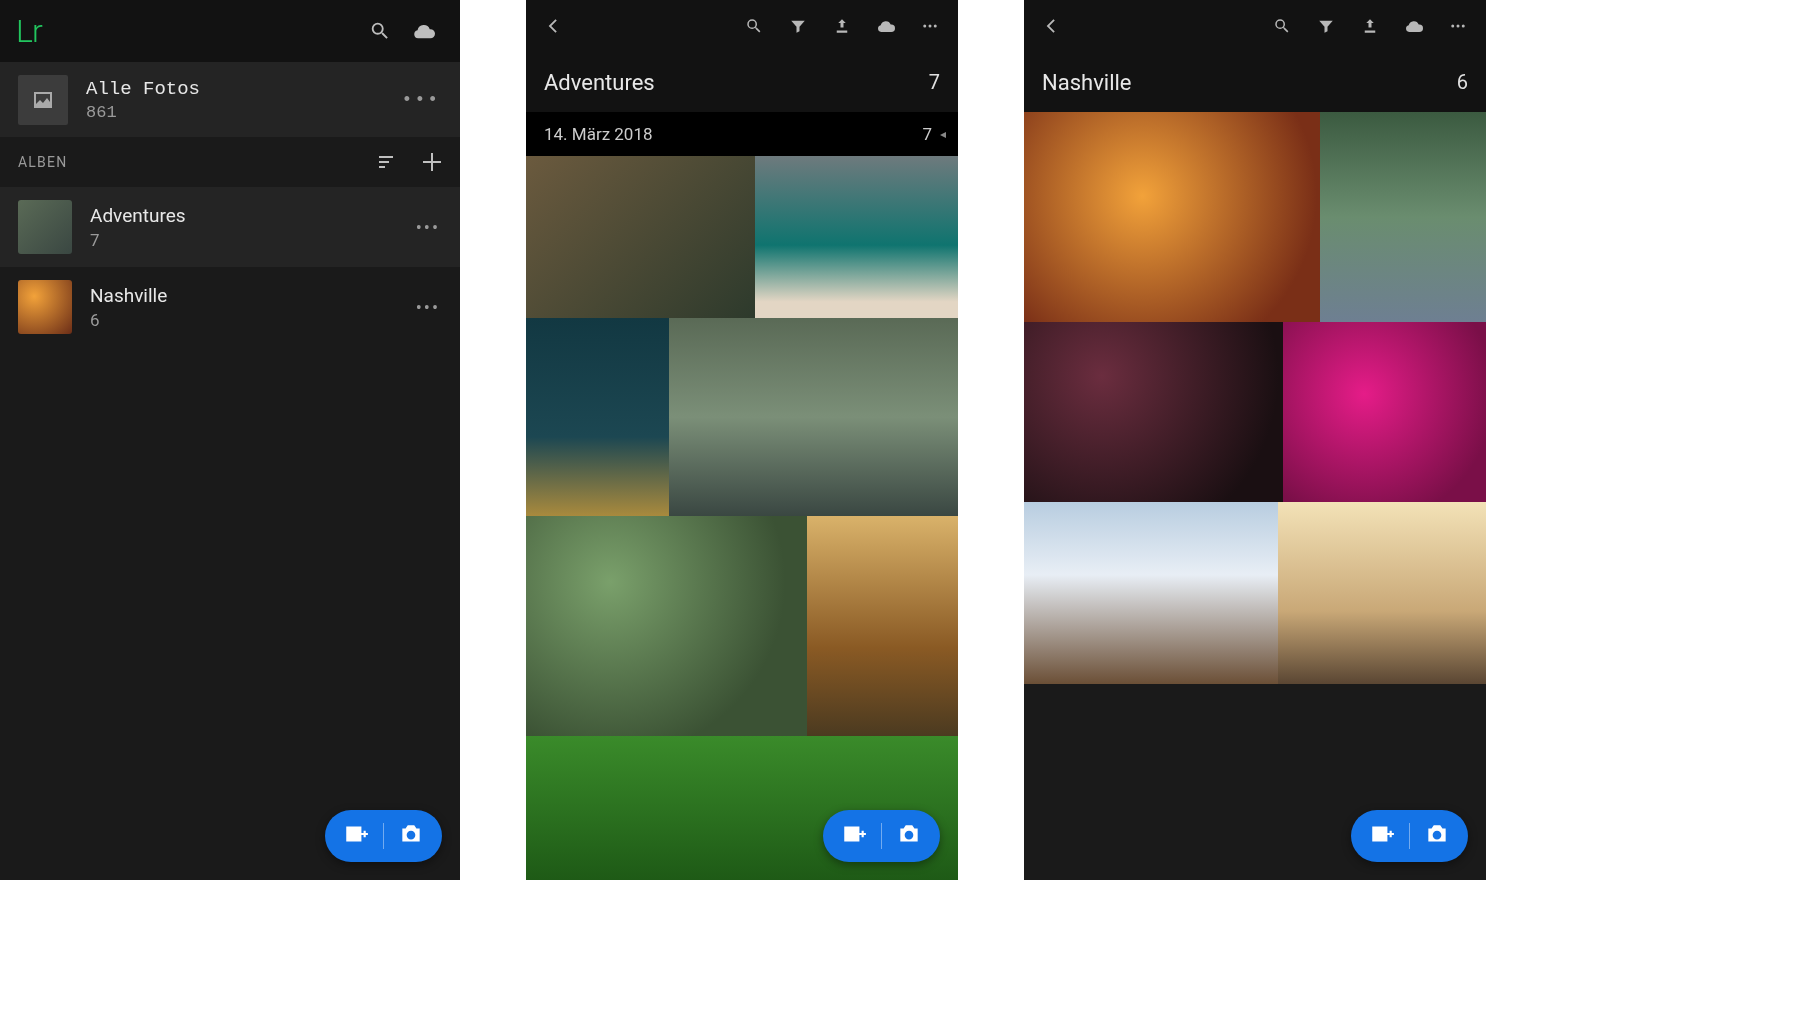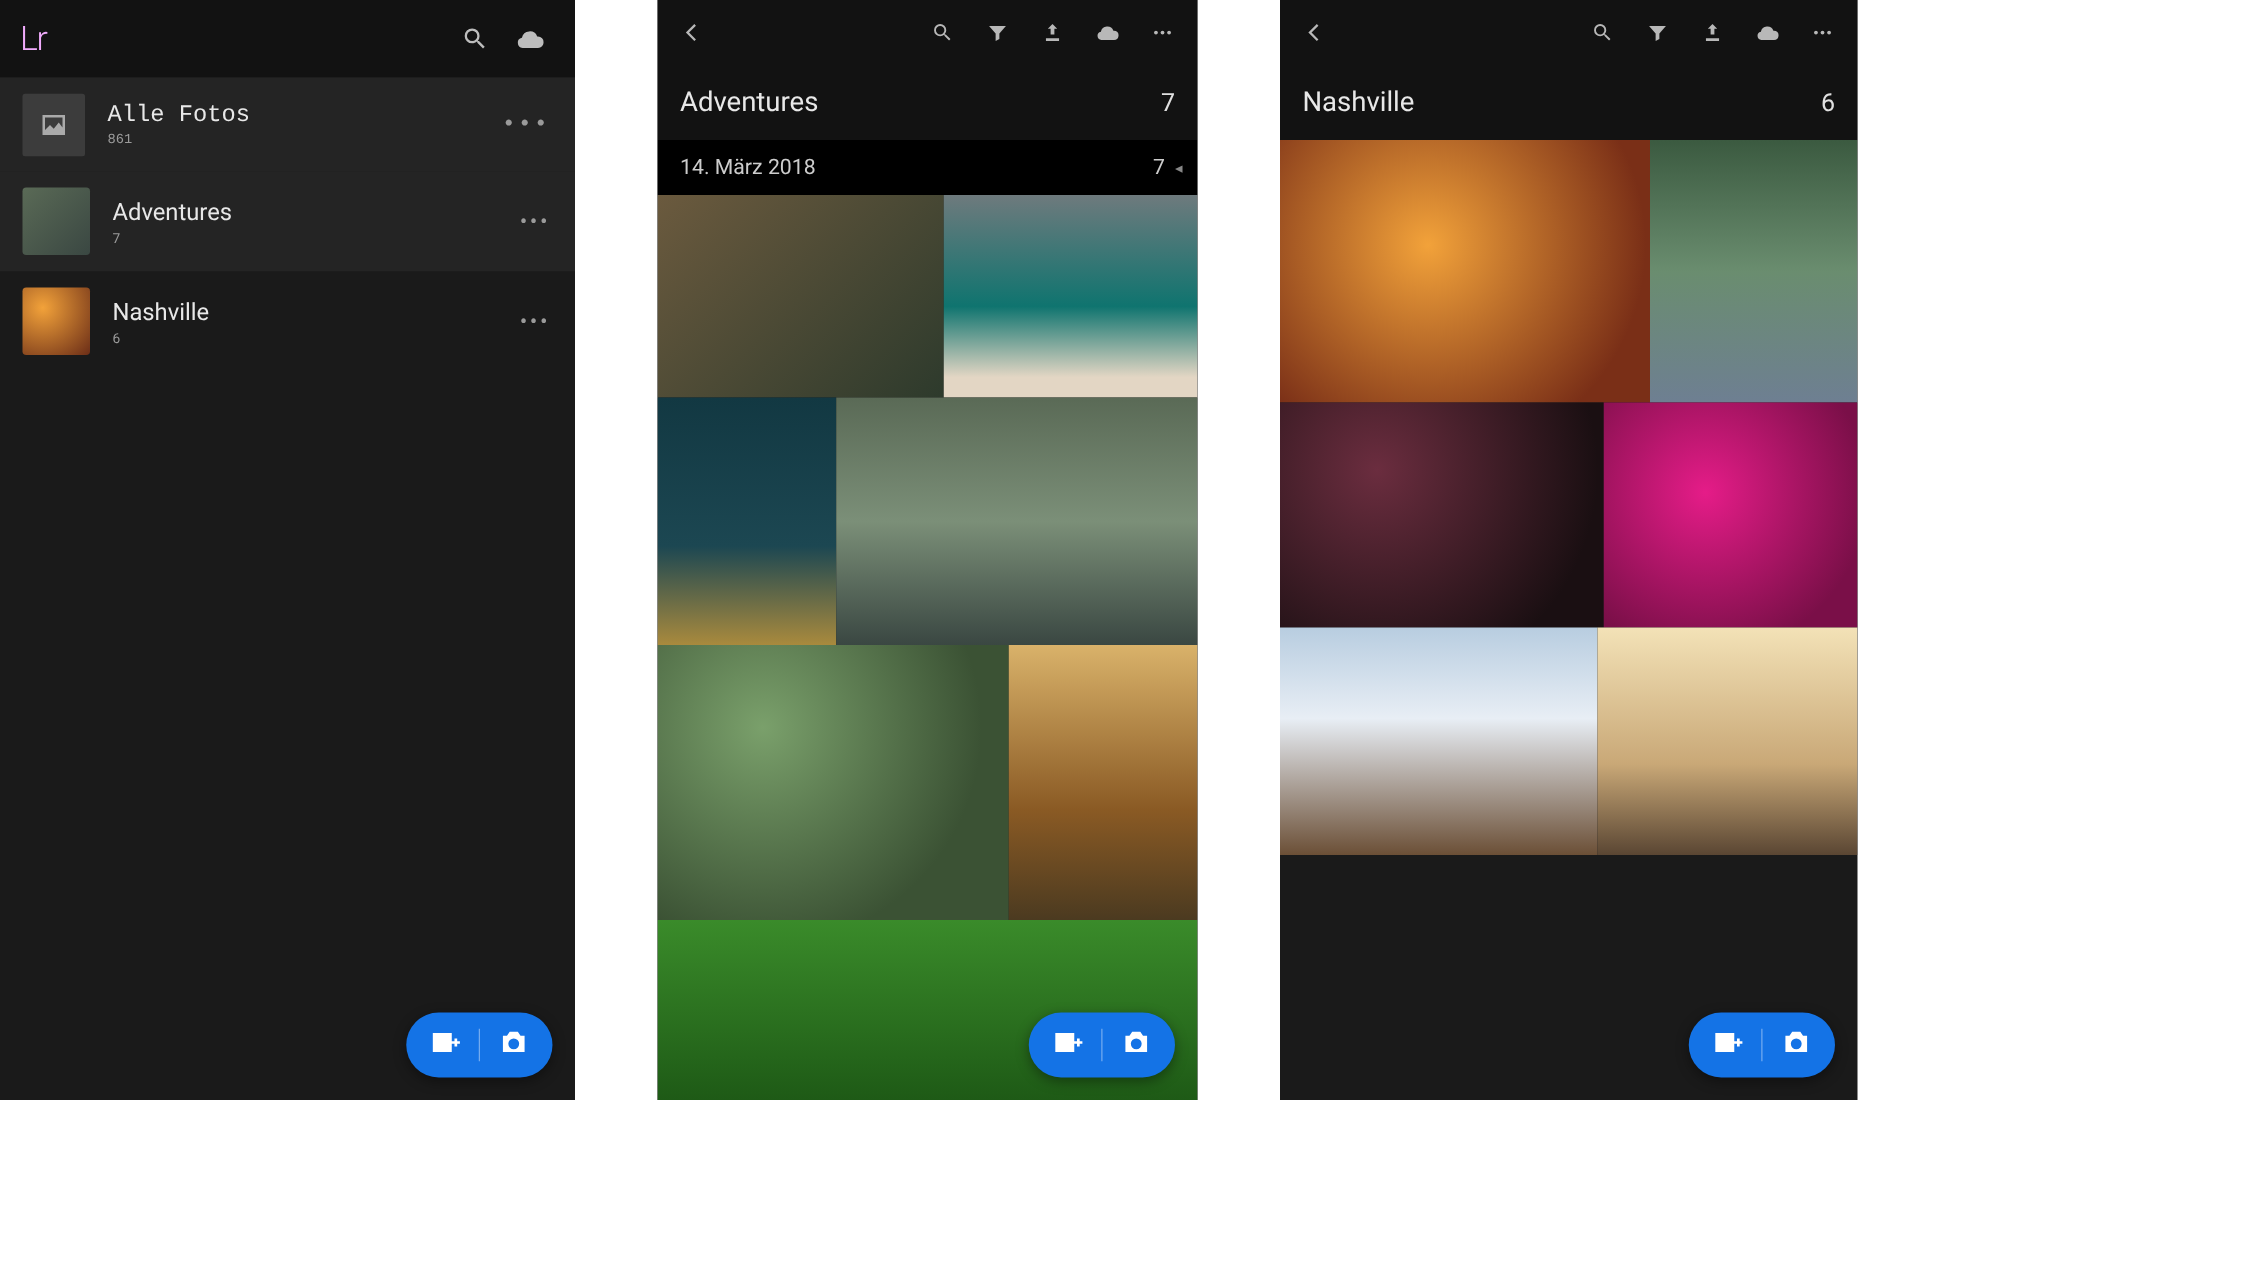--- a/index.html
+++ b/index.html
@@ -27,23 +27,23 @@
 
   
   .top-bar {
     height: 62px;
     display: flex;
     align-items: center;
     padding: 0 14px 0 8px;
     background: #121212;
   }
   .lr-logo {
-    font-size: 27px;
+    font-size: 32px;
     font-weight: 300;
-    color: #f0abfc;
+    color: #22c55e;
     letter-spacing: -1px;
     padding: 0 8px;
   }
   .spacer { flex: 1; }
   .icon-btn {
     width: 44px;
     height: 44px;
     display: inline-flex;
     align-items: center;
     justify-content: center;
@@ -67,21 +67,21 @@
     background: #3c3c3c;
     display: flex;
     align-items: center;
     justify-content: center;
     color: #aaa;
     border-radius: 2px;
   }
   .thumb-sq svg { width: 24px; height: 24px; fill: currentColor; }
   .row-text { display: flex; flex-direction: column; gap: 3px; }
   .row-title { font-size: 19px; color: #e8e8e8; }
-  .row-sub { font-size: 11px; color: #9a9a9a; }
+  .row-sub { font-size: 17px; color: #9a9a9a; }
   .more-btn { color: #9a9a9a; font-size: 18px; letter-spacing: 2px; padding: 10px; cursor:pointer; }
 
   .section-hdr {
     height: 50px;
     display: flex;
     align-items: center;
     padding: 0 6px 0 18px;
     background: #1a1a1a;
   }
   .section-lbl {
@@ -246,20 +246,34 @@
         </svg>
       </div>
     <div class="row-text">
       <span class="row-title">Alle Fotos</span>
       <span class="row-sub">861</span>
     </div>
     <div class="spacer"></div>
     <div class="more-btn">•••</div>
   </div>
 
+  <div class="section-hdr">
+    <span class="section-lbl">ALBEN</span>
+    <div class="spacer"></div>
+    <div class="icon-btn">
+        <svg viewBox="0 0 24 24">
+          <use href="#ic-sort"></use>
+        </svg>
+      </div>
+    <div class="icon-btn">
+        <svg viewBox="0 0 24 24">
+          <use href="#ic-plus"></use>
+        </svg>
+      </div>
+  </div>
 
   <div class="album-row first">
     <div class="album-thumb thumb-adv"></div>
     <div class="row-text">
       <span class="row-title">Adventures</span>
       <span class="row-sub">7</span>
     </div>
     <div class="spacer"></div>
     <div class="more-btn">•••</div>
   </div>

